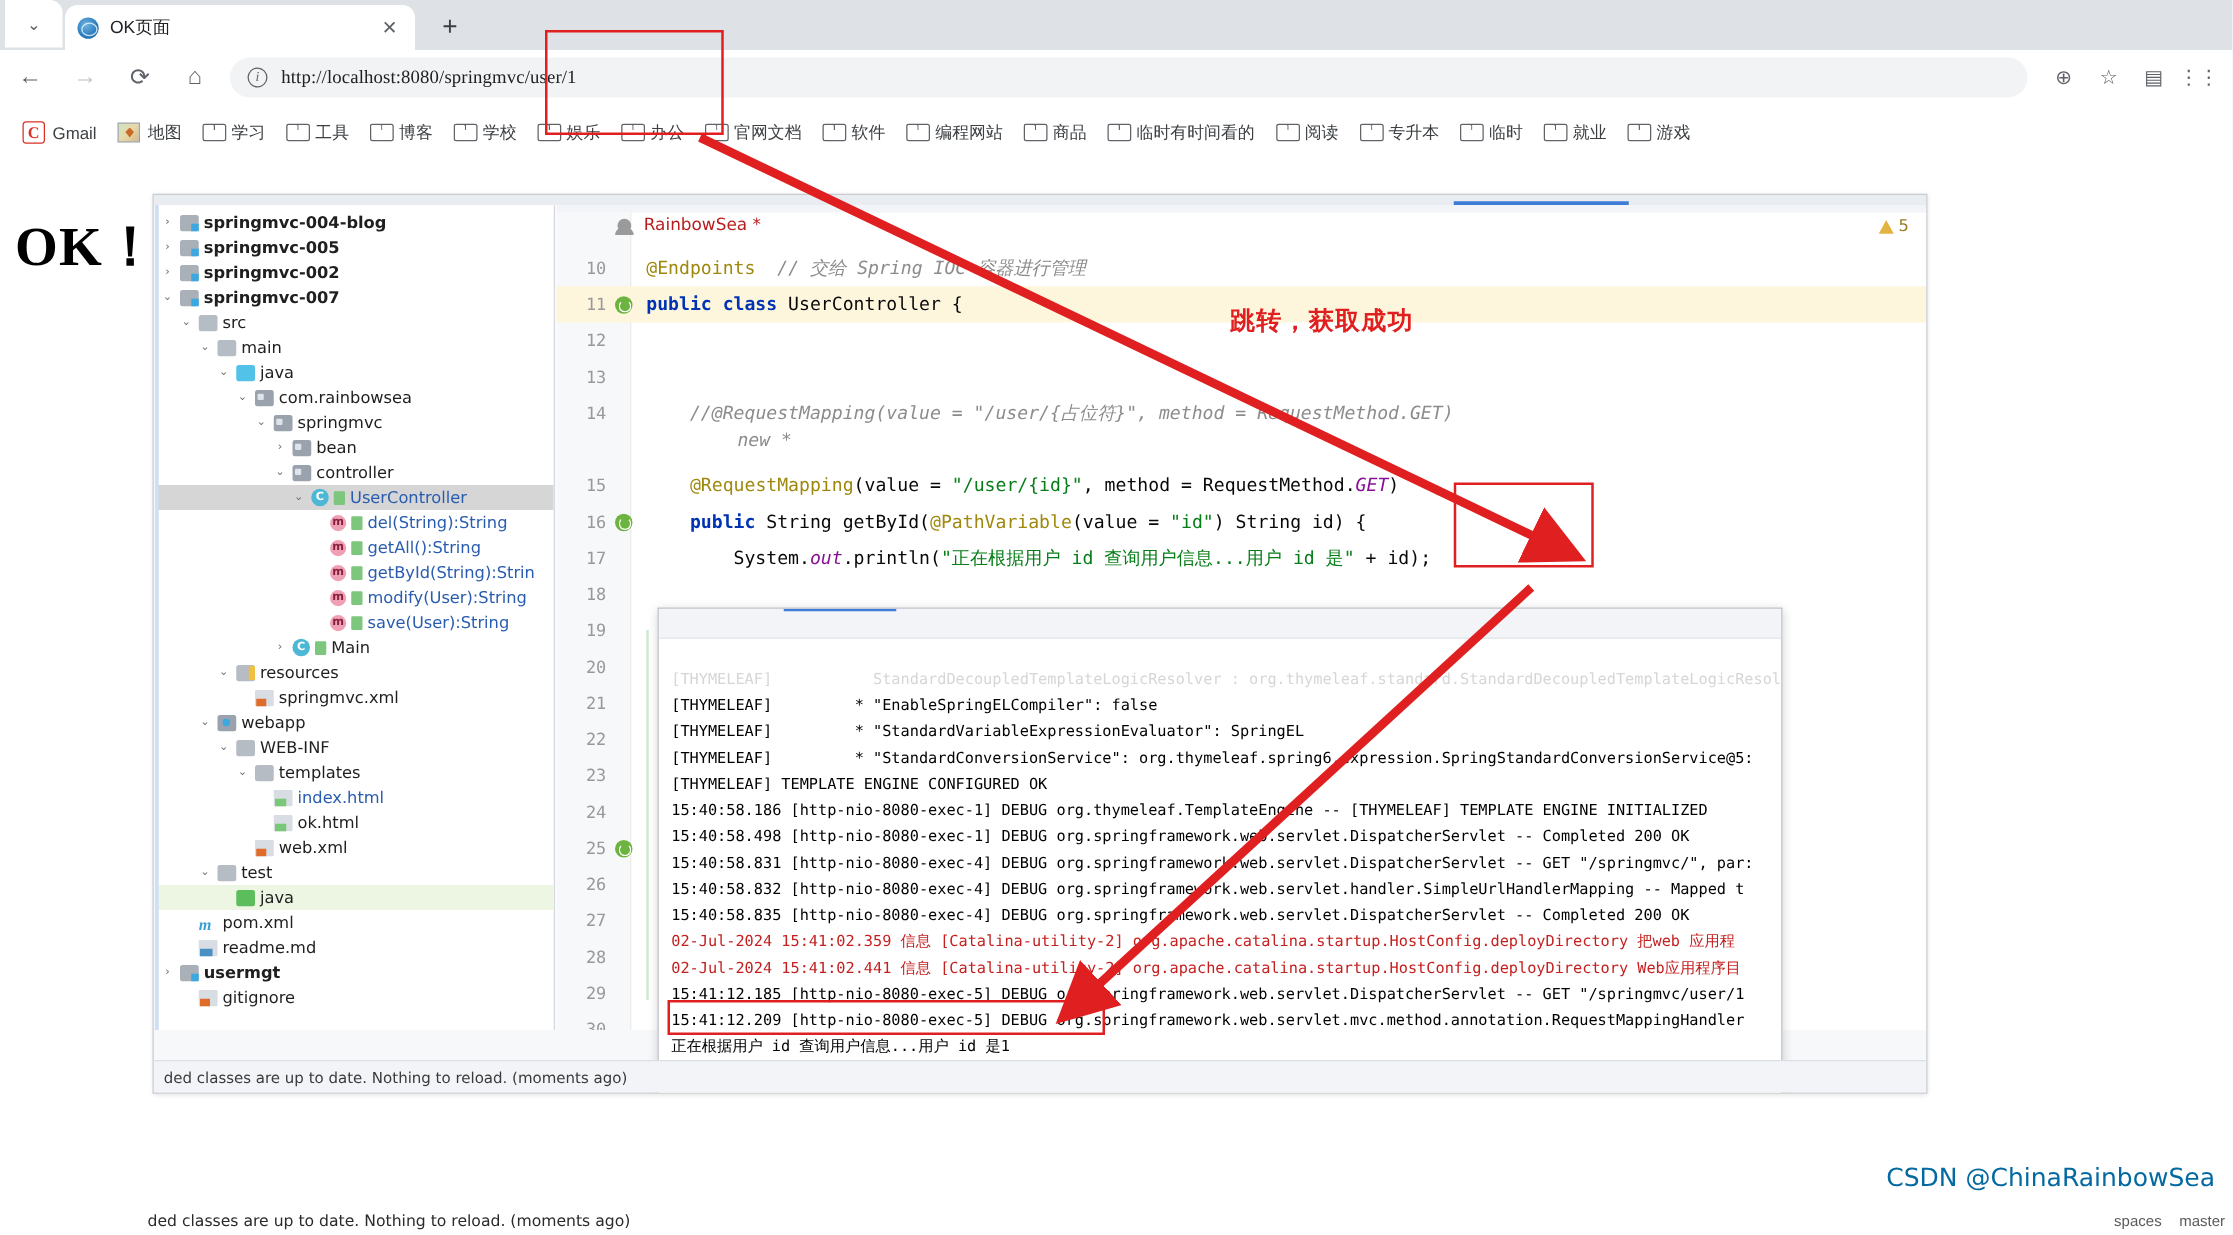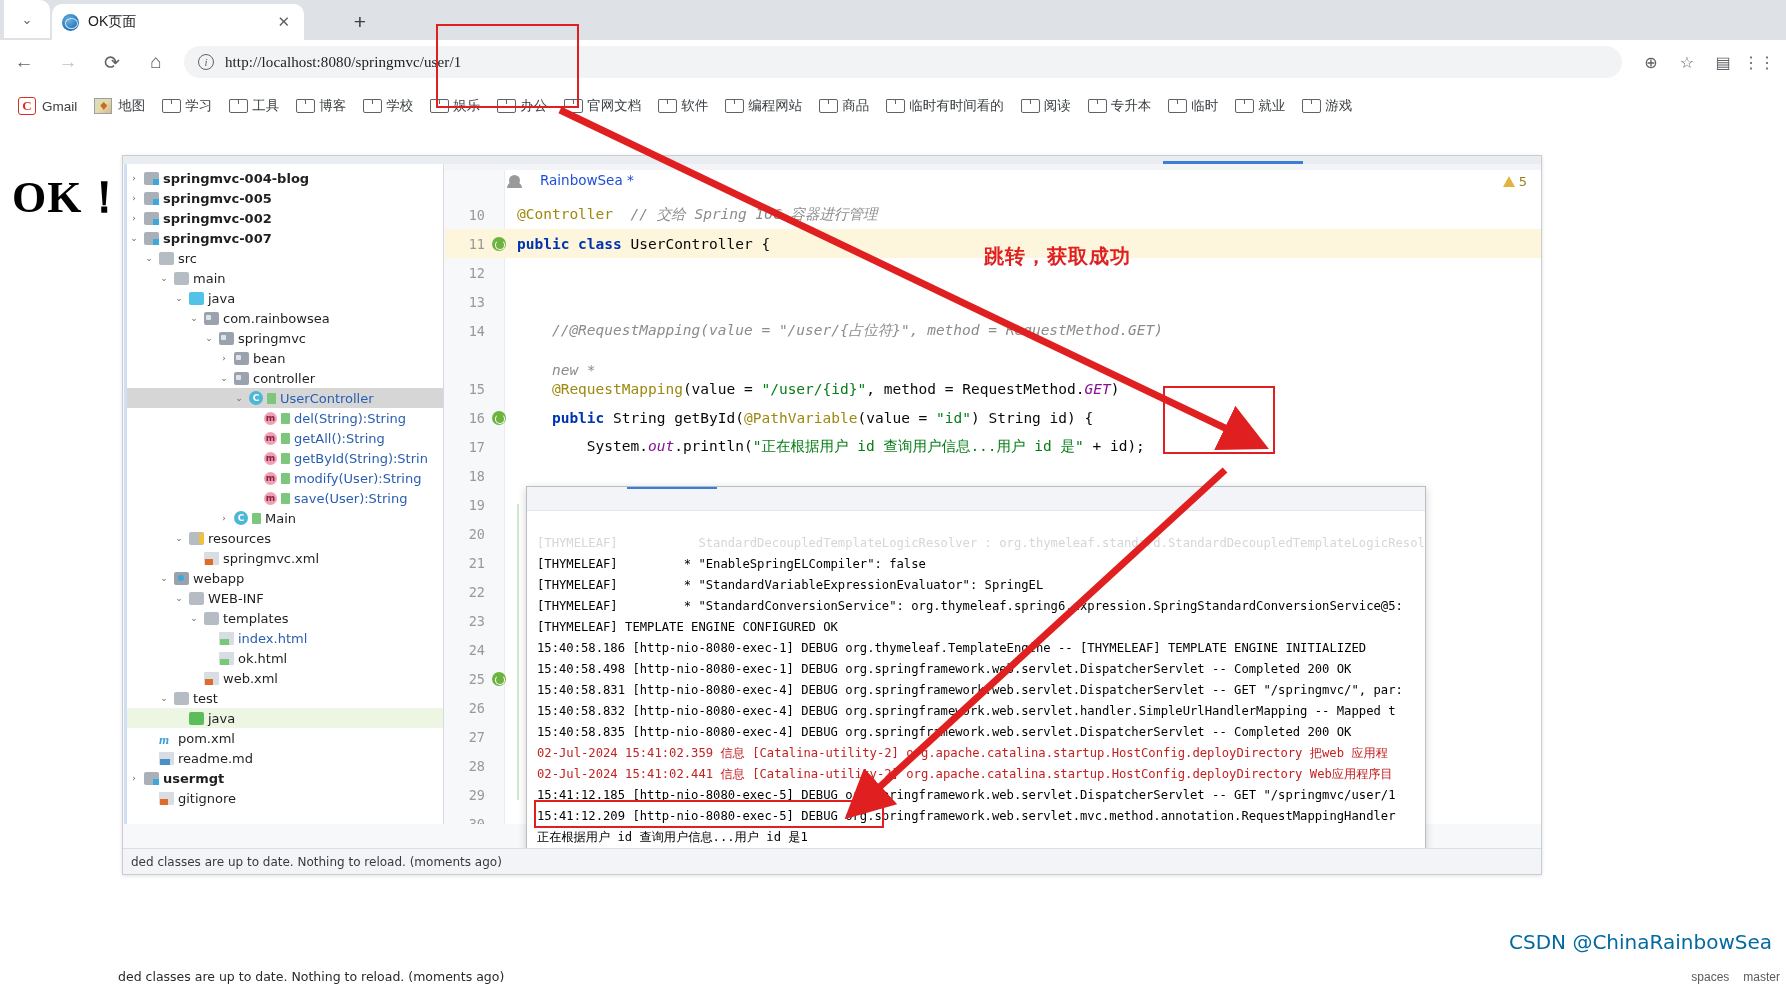--- a/index.html
+++ b/index.html
@@ -15,21 +15,21 @@
   
   #browser { position:absolute; left:0; top:0; width:1786px; height:128px; background:#dee1e6; }
 
   .tabstrip { position:absolute; left:0; top:0; width:100%; height:40px; background:#dee1e6; }
   .tab-menu-btn {
     position:absolute; left:4px; top:0; width:46px; height:38px;
     background:#fff; border-top-left-radius:0; border-top-right-radius:10px;
     display:flex; align-items:center; justify-content:center; color:#5f6368; font-size:13px;
   }
   .tab {
-    position:absolute; left:52px; top:4px; width:252px; height:36px;
+    position:absolute; left:52px; top:4px; width:280px; height:36px;
     background:#fff; border-radius:10px 10px 0 0;
     display:flex; align-items:center; padding:0 10px; gap:9px;
   }
   .tab .favicon { width:17px; height:17px; border-radius:50%;
     background:radial-gradient(circle at 40% 35%, #6fb3e0 0%, #2a7bbd 60%, #1a5f96 100%);
     position:relative; flex:0 0 auto; }
   .tab .favicon:after {
     content:""; position:absolute; left:3px; top:4px; width:11px; height:9px;
     border:1.4px solid #e8f4fc; border-radius:50%; opacity:.85;
   }
@@ -137,22 +137,22 @@
   .ic.maven { color:#3c9fd6; font-style:italic; font-weight:bold; font-size:13px;
               font-family:"Liberation Serif", serif; background:none; }
 
   
   #editor {
     position:absolute; left:322px; top:8px; right:0; height:660px; background:#fff; overflow:hidden;
   }
   #ed-tabstrip { position:absolute; left:0; top:0; width:100%; height:6px; background:#f2f4f7; }
   #gutter { position:absolute; left:0; top:6px; width:60px; height:100%; background:#f7f8fa; border-right:1px solid #ececec; }
   #breadcrumb {
-    position:absolute; left:64px; top:8px; font-size:13.5px; color:#1d4ed8;
-    display:flex; align-items:center; gap:20px;
+    position:absolute; left:49px; top:8px; font-size:13.5px; color:#b91c1c;
+    display:flex; align-items:center; gap:10px;
   }
   #breadcrumb .person { width:11px; height:11px; border-radius:50%; background:#9a9a9a; position:relative; }
   #breadcrumb .person:after { content:""; position:absolute; left:-2px; top:7px; width:15px; height:6px;
     background:#9a9a9a; border-radius:6px 6px 0 0; }
   .warn-badge {
     position:absolute; right:14px; top:10px; font-size:13px; color:#9a7b1e;
     display:flex; align-items:center; gap:4px;
   }
   .warn-tri { width:0; height:0; border-left:6px solid transparent; border-right:6px solid transparent;
               border-bottom:11px solid #e3b341; }
@@ -611,21 +611,21 @@
       <span>RainbowSea *</span>
     </div>
     <div class="warn-badge">
       <span class="warn-tri"></span>
       <span>5</span>
     </div>
     <div id="code-lines">
         <div class="codeline" style="top: 36px;">
           <span class="lnum">10</span>
           <span class="gmark"></span>
-          <span class="ctext"><span class="ann">@Controller</span>  <span class="cm">// 交给 Spring IOC 容器进行管理</span></span>
+          <span class="ctext"><span class="ann">@Endpoints</span>  <span class="cm">// 交给 Spring IOC 容器进行管理</span></span>
         </div>
         <div class="codeline hl" style="top: 65px;">
           <span class="lnum">11</span>
           <span class="gmark">
             <span class="spring"></span>
           </span>
           <span class="ctext"><span class="k">public class</span> UserController {</span>
         </div>
         <div class="codeline" style="top: 94px;">
           <span class="lnum">12</span>
@@ -635,21 +635,21 @@
         <div class="codeline" style="top: 123px;">
           <span class="lnum">13</span>
           <span class="gmark"></span>
           <span class="ctext"></span>
         </div>
         <div class="codeline" style="top: 152px;">
           <span class="lnum">14</span>
           <span class="gmark"></span>
           <span class="ctext">    <span class="cm">//@RequestMapping(value = "/user/{占位符}", method = RequestMethod.GET)</span></span>
         </div>
-        <div class="codeline" style="top: 191px;">
+        <div class="codeline" style="top: 174px; margin-left: 38px;">
           <span class="lnum"></span>
           <span class="gmark"></span>
           <span class="ctext">    <span class="cm">new *</span></span>
         </div>
         <div class="codeline" style="top: 210px;">
           <span class="lnum">15</span>
           <span class="gmark"></span>
           <span class="ctext">    <span class="ann">@RequestMapping</span>(value = <span class="str">"/user/{id}"</span>, method = RequestMethod.<span class="stc">GET</span>)</span>
         </div>
         <div class="codeline" style="top: 239px;">

